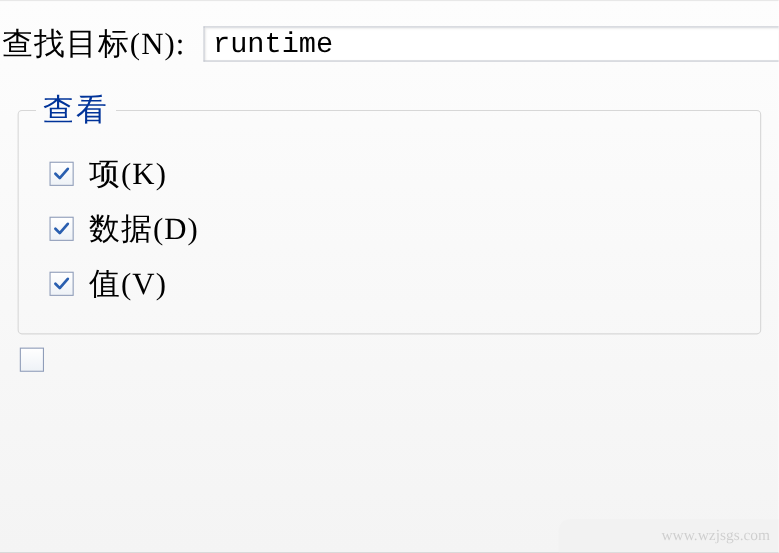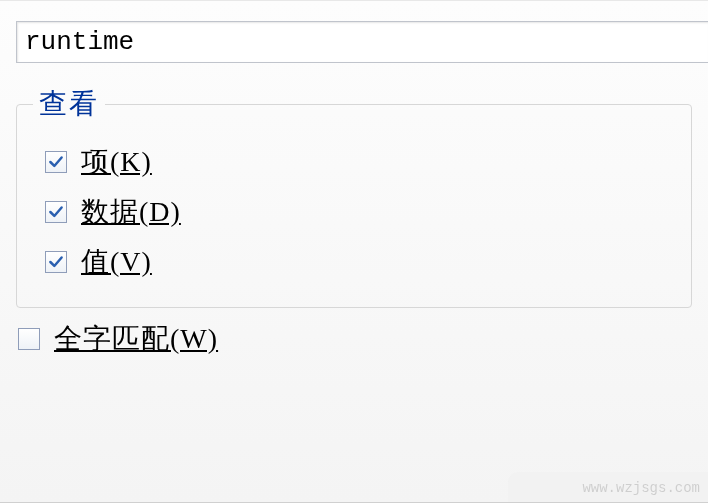--- a/index.html
+++ b/index.html
@@ -34,21 +34,21 @@
     .search-label {
       font-size: 28px;
       color: #000;
       padding-left: 2px;
       letter-spacing: 1px;
     }
     .search-input {
       margin-left: 16px;
       flex: 1;
       margin-right: 0;
-      height: 42px;
+      height: 32px;
       border: 1px solid #c0c4cc;
       border-right: none;
       background: #fff;
       font-family: "Courier New", monospace;
       font-size: 26px;
       padding: 4px 8px;
       box-shadow: inset 1px 1px 2px rgba(0,0,0,0.1);
     }
     fieldset.view-group {
       margin: 8px 16px 12px 16px;
@@ -84,51 +84,51 @@
     }
     .checkbox svg {
       display: none;
       width: 18px;
       height: 18px;
     }
     .checkbox-label {
       font-size: 28px;
       color: #000;
       letter-spacing: 1px;
-      text-decoration: underline;
     }
     .whole-word-row {
       display: flex;
       align-items: center;
       margin: 6px 0 0 18px;
     }
     .watermark {
       position: absolute;
       right: 8px;
       bottom: 6px;
       font-size: 14px;
       color: rgba(0,0,0,0.15);
-      font-family: Liberation Mono, monospace;
+      font-family: Liberation Serif, serif;
     }
     .bottom-cutoff {
       position: absolute;
       bottom: 0;
       right: 0;
       width: 200px;
       height: 30px;
       background: rgba(240,240,240,0.6);
       border-top-left-radius: 10px;
     }
   </style>
 </head>
 <body>
 
 <div class="dialog">
 
   <div class="search-row">
+    <span class="search-label">查找目标(N):</span>
     <input type="text" class="search-input" value="runtime" style="">
   </div>
 
   <fieldset class="view-group">
     <legend>查看</legend>
 
     <div class="checkbox-row">
       <span class="checkbox checked">
         <svg viewBox="0 0 16 16">
           <path d="M3 8 L6.5 11.5 L13 4" stroke="#2a5fb0" stroke-width="2.2" fill="none" stroke-linecap="round" stroke-linejoin="round"></path>
@@ -153,18 +153,17 @@
         </svg>
       </span>
       <span class="checkbox-label">值(V)</span>
     </div>
   </fieldset>
 
   <div class="whole-word-row">
     <span class="checkbox">
       
     </span>
-    <span class="checkbox-label">全字匹配(W)</span>
   </div>
 
   <div class="bottom-cutoff"></div>
   <div class="watermark">www.wzjsgs.com</div>
 </div>
 
 </body></html>

